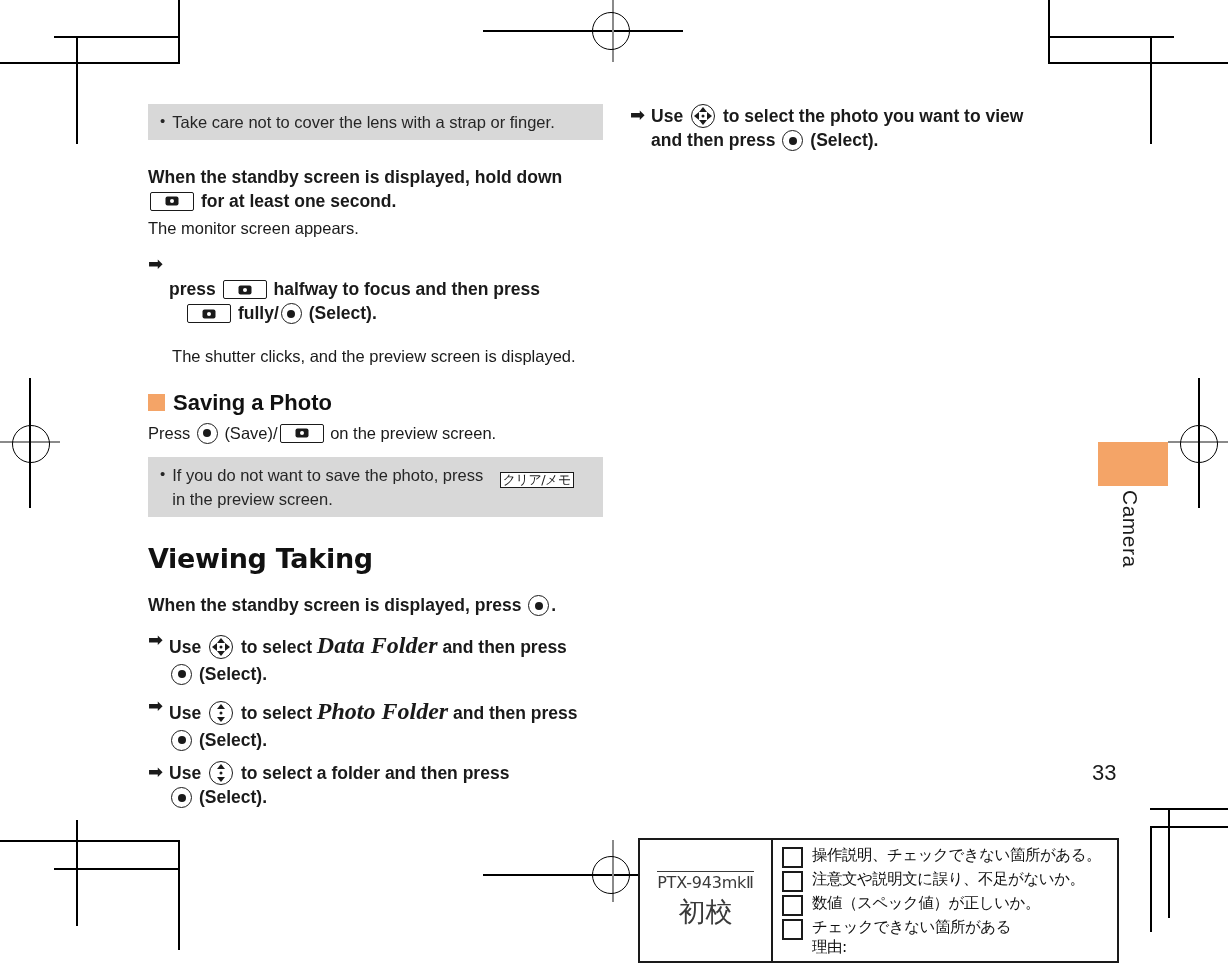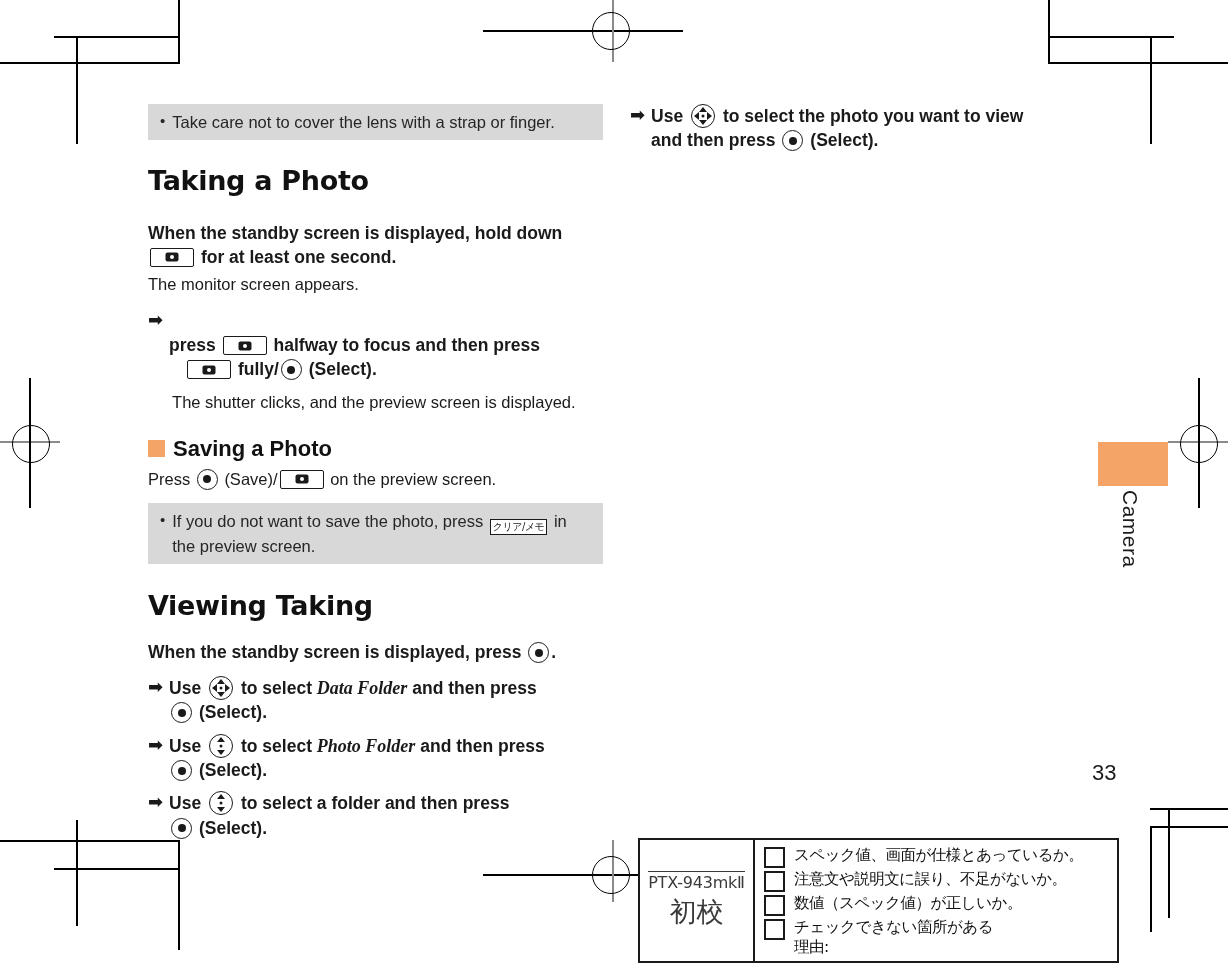--- a/index.html
+++ b/index.html
@@ -46,21 +46,21 @@
   .step .arw{font-size:18px;line-height:1.3;flex:0 0 auto;}
   .step .body{flex:1;}
 
   h3.sub3{
     display:flex;align-items:center;gap:8px;margin:0;
     font-size:22px;font-weight:bold;color:#111;
     font-family:"Liberation Sans",sans-serif;
   }
   h3.sub3 .sq{width:17px;height:17px;background:#F4A467;display:inline-block;}
 
-  .ital{font-style:italic;font-family:"Liberation Serif","DejaVu Serif",serif;font-weight:bold;font-size:18px;}
+  .ital{font-style:italic;font-family:"Liberation Serif","DejaVu Serif",serif;font-weight:bold;font-size:24px;}
 
   
   .keycam{
     display:inline-block;vertical-align:-4px;
     width:42px;height:17px;border:1.6px solid #1a1a1a;border-radius:2px;
     position:relative;background:#fff;margin:0 2px;
   }
   .keycam::before{
     content:"";position:absolute;left:50%;top:50%;transform:translate(-50%,-50%);
     width:13px;height:9px;background:#1a1a1a;border-radius:2px;
@@ -88,39 +88,39 @@
     border-left:4px solid transparent;border-right:4px solid transparent;border-bottom:5px solid #1a1a1a;}
   .keynav i.dn{left:50%;bottom:2px;transform:translateX(-50%);
     border-left:4px solid transparent;border-right:4px solid transparent;border-top:5px solid #1a1a1a;}
   .keynav i.lf{top:50%;left:2px;transform:translateY(-50%);
     border-top:4px solid transparent;border-bottom:4px solid transparent;border-right:5px solid #1a1a1a;}
   .keynav i.rt{top:50%;right:2px;transform:translateY(-50%);
     border-top:4px solid transparent;border-bottom:4px solid transparent;border-left:5px solid #1a1a1a;}
   .keynav::after{content:"";position:absolute;left:50%;top:50%;transform:translate(-50%,-50%);
     width:3px;height:3px;background:#1a1a1a;border-radius:50%;}
   .keyjp{
-    display:inline-block;vertical-align:-3px;margin:0 2px;
+    display:inline-block;vertical-align:-3px;margin:0 12px;
     border:1.6px solid #1a1a1a;background:#fff;
-    font-size:10px;line-height:12px;padding:1px 2px;letter-spacing:-0.5px;
+    font-size:13px;line-height:12px;padding:1px 2px;letter-spacing:-0.5px;
     font-family:"DejaVu Sans",sans-serif;color:#1a1a1a;
   }
 
   
   .thumbtab{position:absolute;left:1098px;top:442px;width:70px;height:44px;background:#F4A467;}
   .thumbtxt{
     position:absolute;left:1098px;top:490px;width:44px;height:120px;
     font-size:21px;color:#1a1a1a;
     writing-mode:vertical-rl;text-orientation:mixed;
     letter-spacing:0.5px;
   }
   .pageno{position:absolute;left:1092px;top:760px;font-size:22px;color:#1a1a1a;}
 
   
   .proof{position:absolute;left:638px;top:838px;width:481px;height:125px;border:2px solid #1a1a1a;display:flex;box-sizing:border-box;background:#fff;}
-  .proof-l{width:115px;border-right:2px solid #1a1a1a;box-sizing:border-box;
+  .proof-l{width:133px;border-right:2px solid #1a1a1a;box-sizing:border-box;
     display:flex;flex-direction:column;align-items:center;justify-content:center;gap:2px;}
   .proof-code{font-size:16px;color:#3a3a3a;font-family:"DejaVu Sans",sans-serif;letter-spacing:-0.2px;
     border-top:1.5px solid #3a3a3a;padding-top:1px;}
   .proof-stage{font-size:27px;color:#3a3a3a;font-family:"DejaVu Sans",sans-serif;}
   .proof-r{flex:1;padding:5px 6px 3px 9px;box-sizing:border-box;}
   .chk{display:flex;align-items:flex-start;gap:9px;margin-bottom:1px;}
   .cbox{width:17px;height:17px;border:2px solid #1a1a1a;flex:0 0 auto;margin-top:2px;background:#fff;}
   .chk .lbl{font-size:15.5px;line-height:1.32;font-family:"DejaVu Sans",sans-serif;color:#111;letter-spacing:-0.5px;}
 </style>
 </head>
@@ -178,41 +178,40 @@
 
     <div class="note">
       <div class="li">
         <span class="bul">•</span>
         <span class="txt">Take care not to cover the lens with a strap or finger.</span>
       </div>
     </div>
 
     <h2 class="sec" style="margin-top:25px;">
       <span class="bar"></span>
-      <span class="t">Taking a Photo</span>
     </h2>
 
     <p class="lead" style="margin-top:26px;">
       <span>When the standby screen is displayed, hold down</span><br>
       <span class="keycam"></span>
       <span>for at least one second.</span>
     </p>
     <p class="plain" style="margin-top:4px;">The monitor screen appears.</p>
 
     <div class="step" style="margin-top:14px;">
       <span class="arw">➡</span>
       <span class="body">
         <br>
         <span>press</span>
         <span class="keycam"></span>
         <span>halfway to focus and then press</span><br>
         <span style="padding-left:16px;"><span class="keycam"></span></span>
         <span>fully/</span><span class="keysel"></span>
         <span>(Select).</span>
-        <span class="plain" style="display:block;font-weight:normal;margin-top:10px;padding-left:3px;">The shutter clicks, and the preview screen is displayed.</span>
+        <span class="plain" style="display:block;font-weight:normal;margin-top:20px;padding-left:3px;">The shutter clicks, and the preview screen is displayed.</span>
       </span>
     </div>
 
     <h3 class="sub3" style="margin-top:22px;">
       <span class="sq"></span>
       <span>Saving a Photo</span>
     </h3>
     <p class="plain" style="margin-top:6px;">
       <span>Press</span>
       <span class="keysel"></span>
@@ -299,21 +298,21 @@
   <div class="pageno">33</div>
 
   <div class="proof">
     <div class="proof-l">
       <div class="proof-code">PTX-943mkⅡ</div>
       <div class="proof-stage">初校</div>
     </div>
     <div class="proof-r">
       <div class="chk">
         <span class="cbox"></span>
-        <span class="lbl">スペック値、画面が仕様とあっているか。</span>
+        <span class="lbl">操作説明、チェックできない箇所がある。</span>
       </div>
       <div class="chk">
         <span class="cbox"></span>
         <span class="lbl">注意文や説明文に誤り、不足がないか。</span>
       </div>
       <div class="chk">
         <span class="cbox"></span>
         <span class="lbl">数値（スペック値）が正しいか。</span>
       </div>
       <div class="chk">

